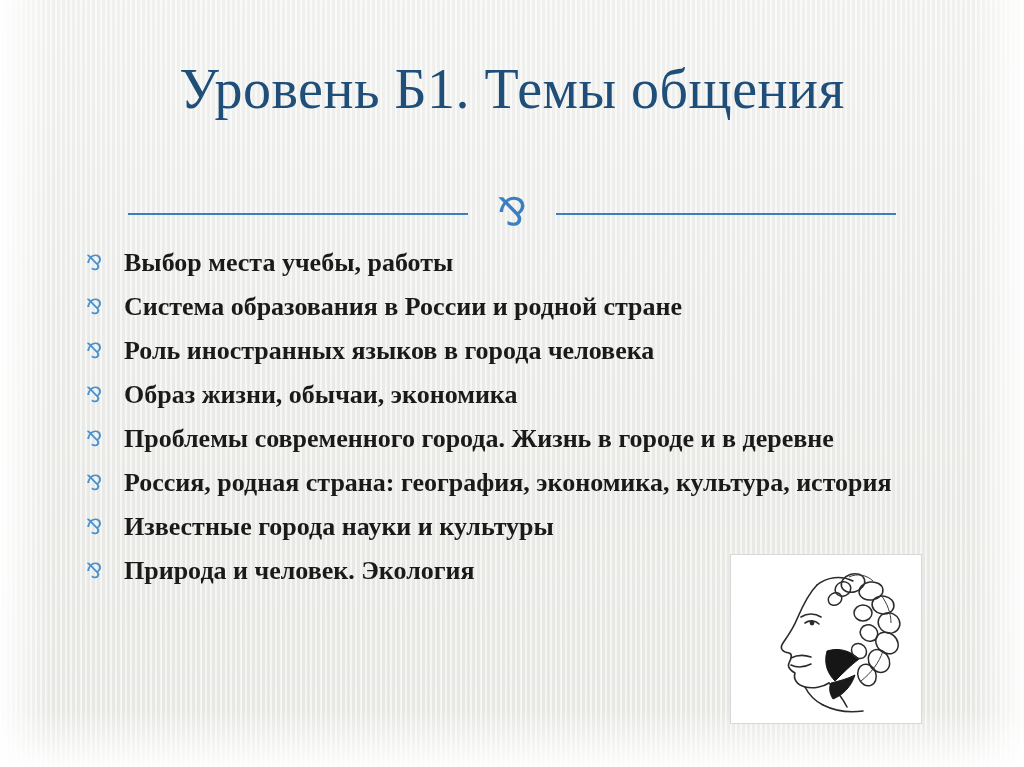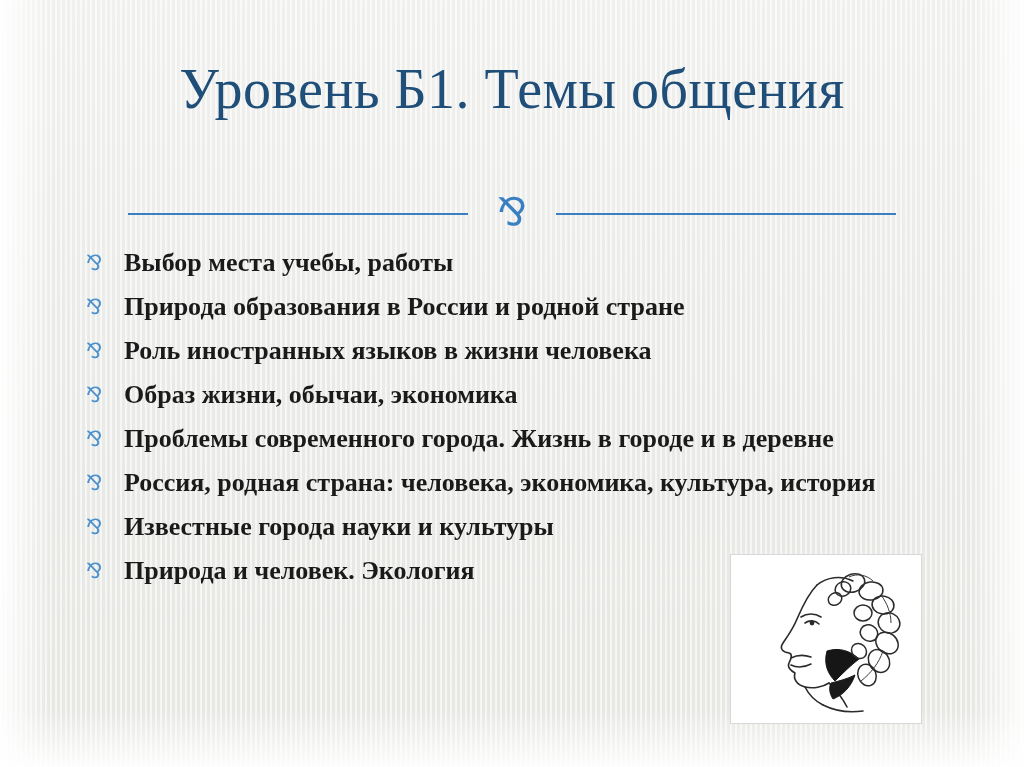--- a/index.html
+++ b/index.html
@@ -161,41 +161,41 @@
 
   <div id="bullets">
 
     <div class="bullet-row">
       <span class="bullet-mark">⅋</span>
       <span class="bullet-text">Выбор места учебы, работы</span>
     </div>
 
     <div class="bullet-row">
       <span class="bullet-mark">⅋</span>
-      <span class="bullet-text">Природа образования в России и родной стране</span>
-    </div>
-
-    <div class="bullet-row">
-      <span class="bullet-mark">⅋</span>
-      <span class="bullet-text">Роль иностранных языков в жизни человека</span>
+      <span class="bullet-text">Система образования в России и родной стране</span>
+    </div>
+
+    <div class="bullet-row">
+      <span class="bullet-mark">⅋</span>
+      <span class="bullet-text">Роль иностранных языков в города человека</span>
     </div>
 
     <div class="bullet-row">
       <span class="bullet-mark">⅋</span>
       <span class="bullet-text">Образ жизни, обычаи, экономика</span>
     </div>
 
     <div class="bullet-row">
       <span class="bullet-mark">⅋</span>
       <span class="bullet-text">Проблемы современного города. Жизнь в городе и в деревне</span>
     </div>
 
     <div class="bullet-row">
       <span class="bullet-mark">⅋</span>
-      <span class="bullet-text">Россия, родная страна: человека, экономика, культура, история</span>
+      <span class="bullet-text">Россия, родная страна: география, экономика, культура, история</span>
     </div>
 
     <div class="bullet-row">
       <span class="bullet-mark">⅋</span>
       <span class="bullet-text">Известные города науки и культуры</span>
     </div>
 
     <div class="bullet-row">
       <span class="bullet-mark">⅋</span>
       <span class="bullet-text">Природа и человек. Экология</span>

